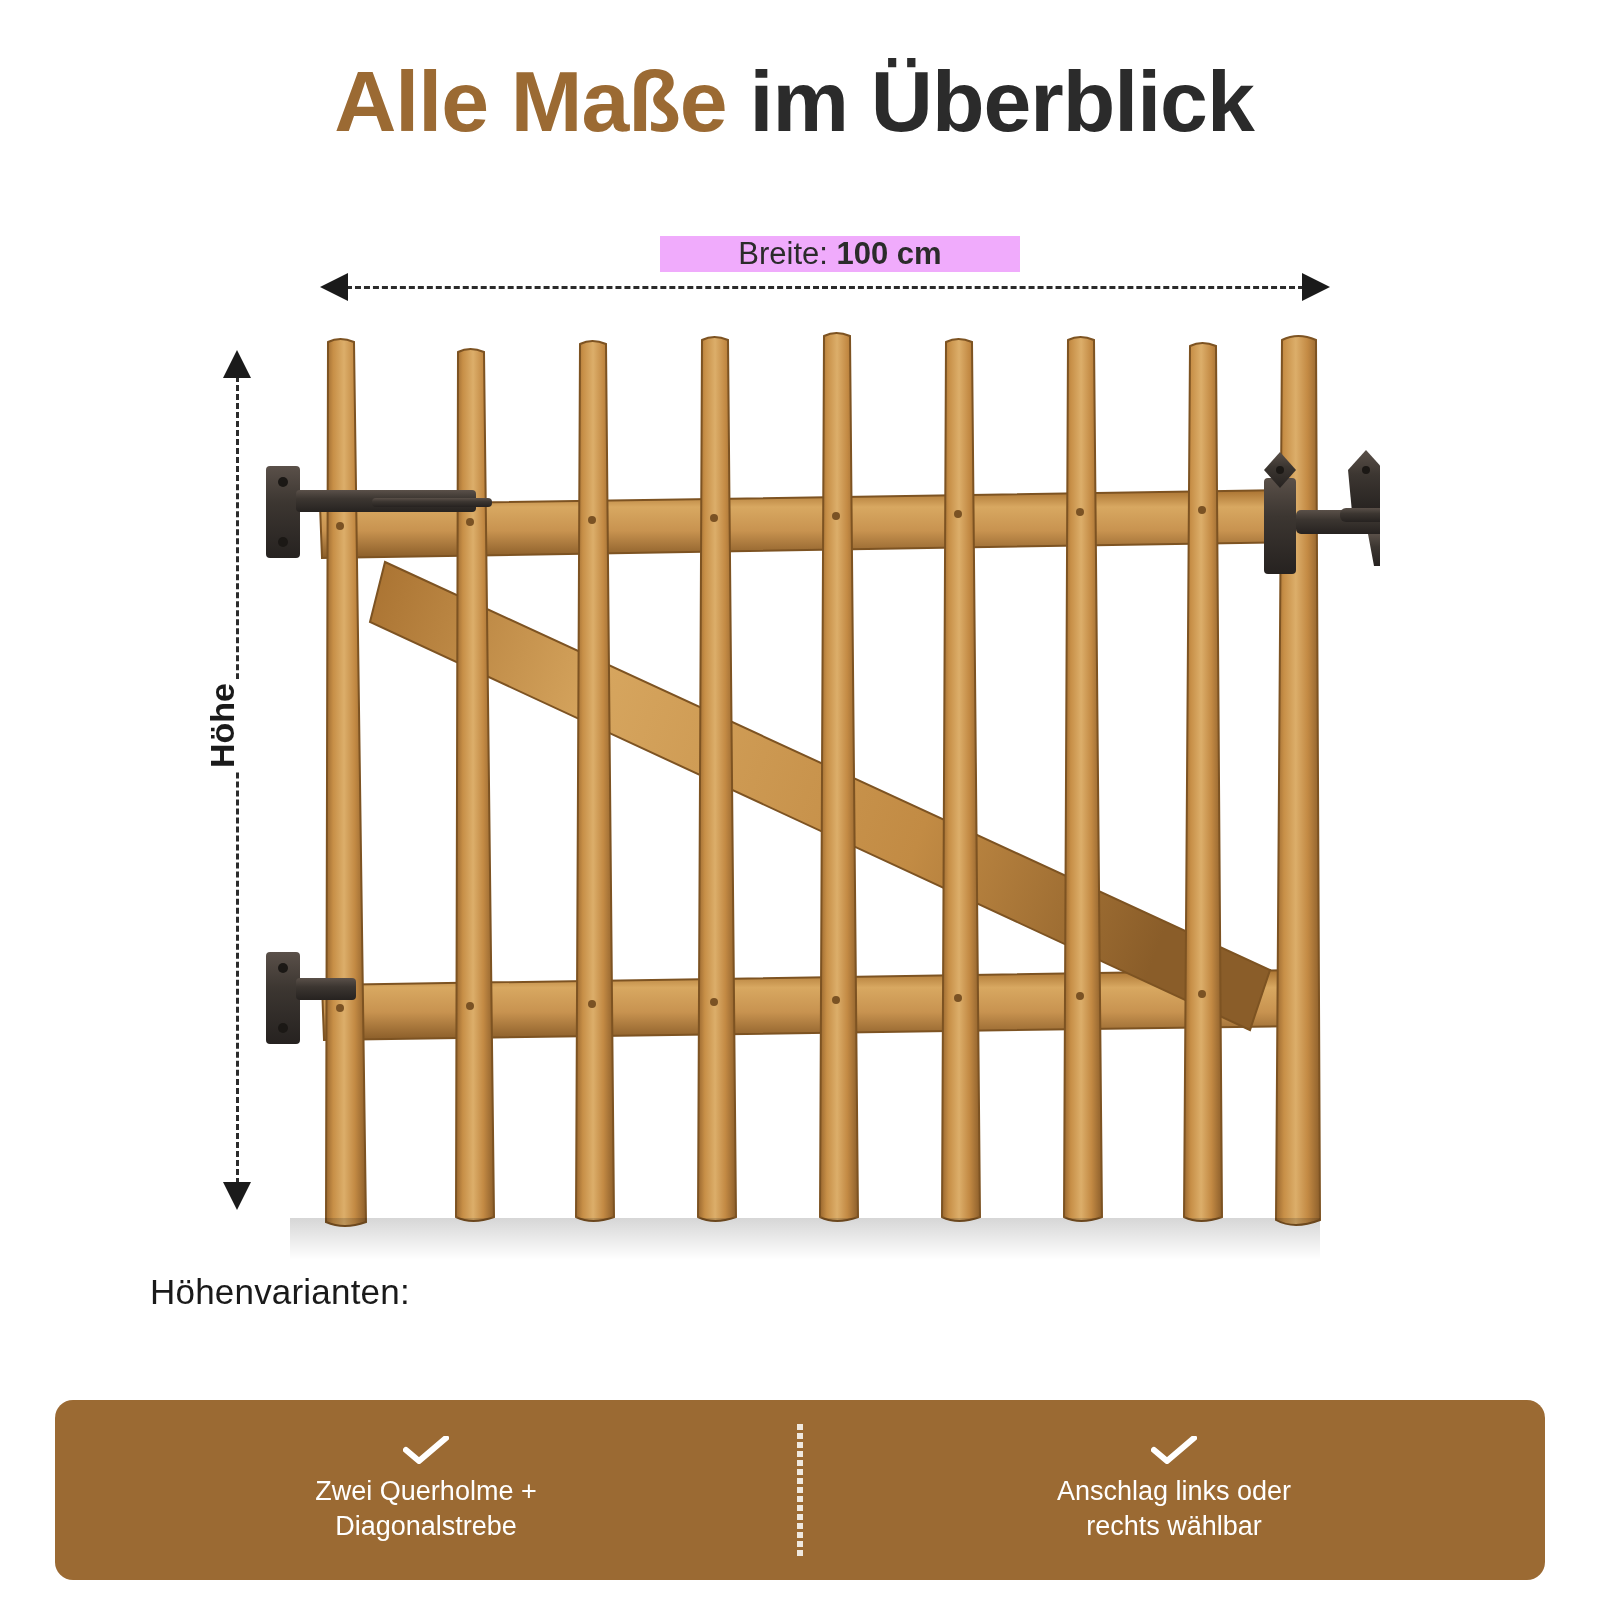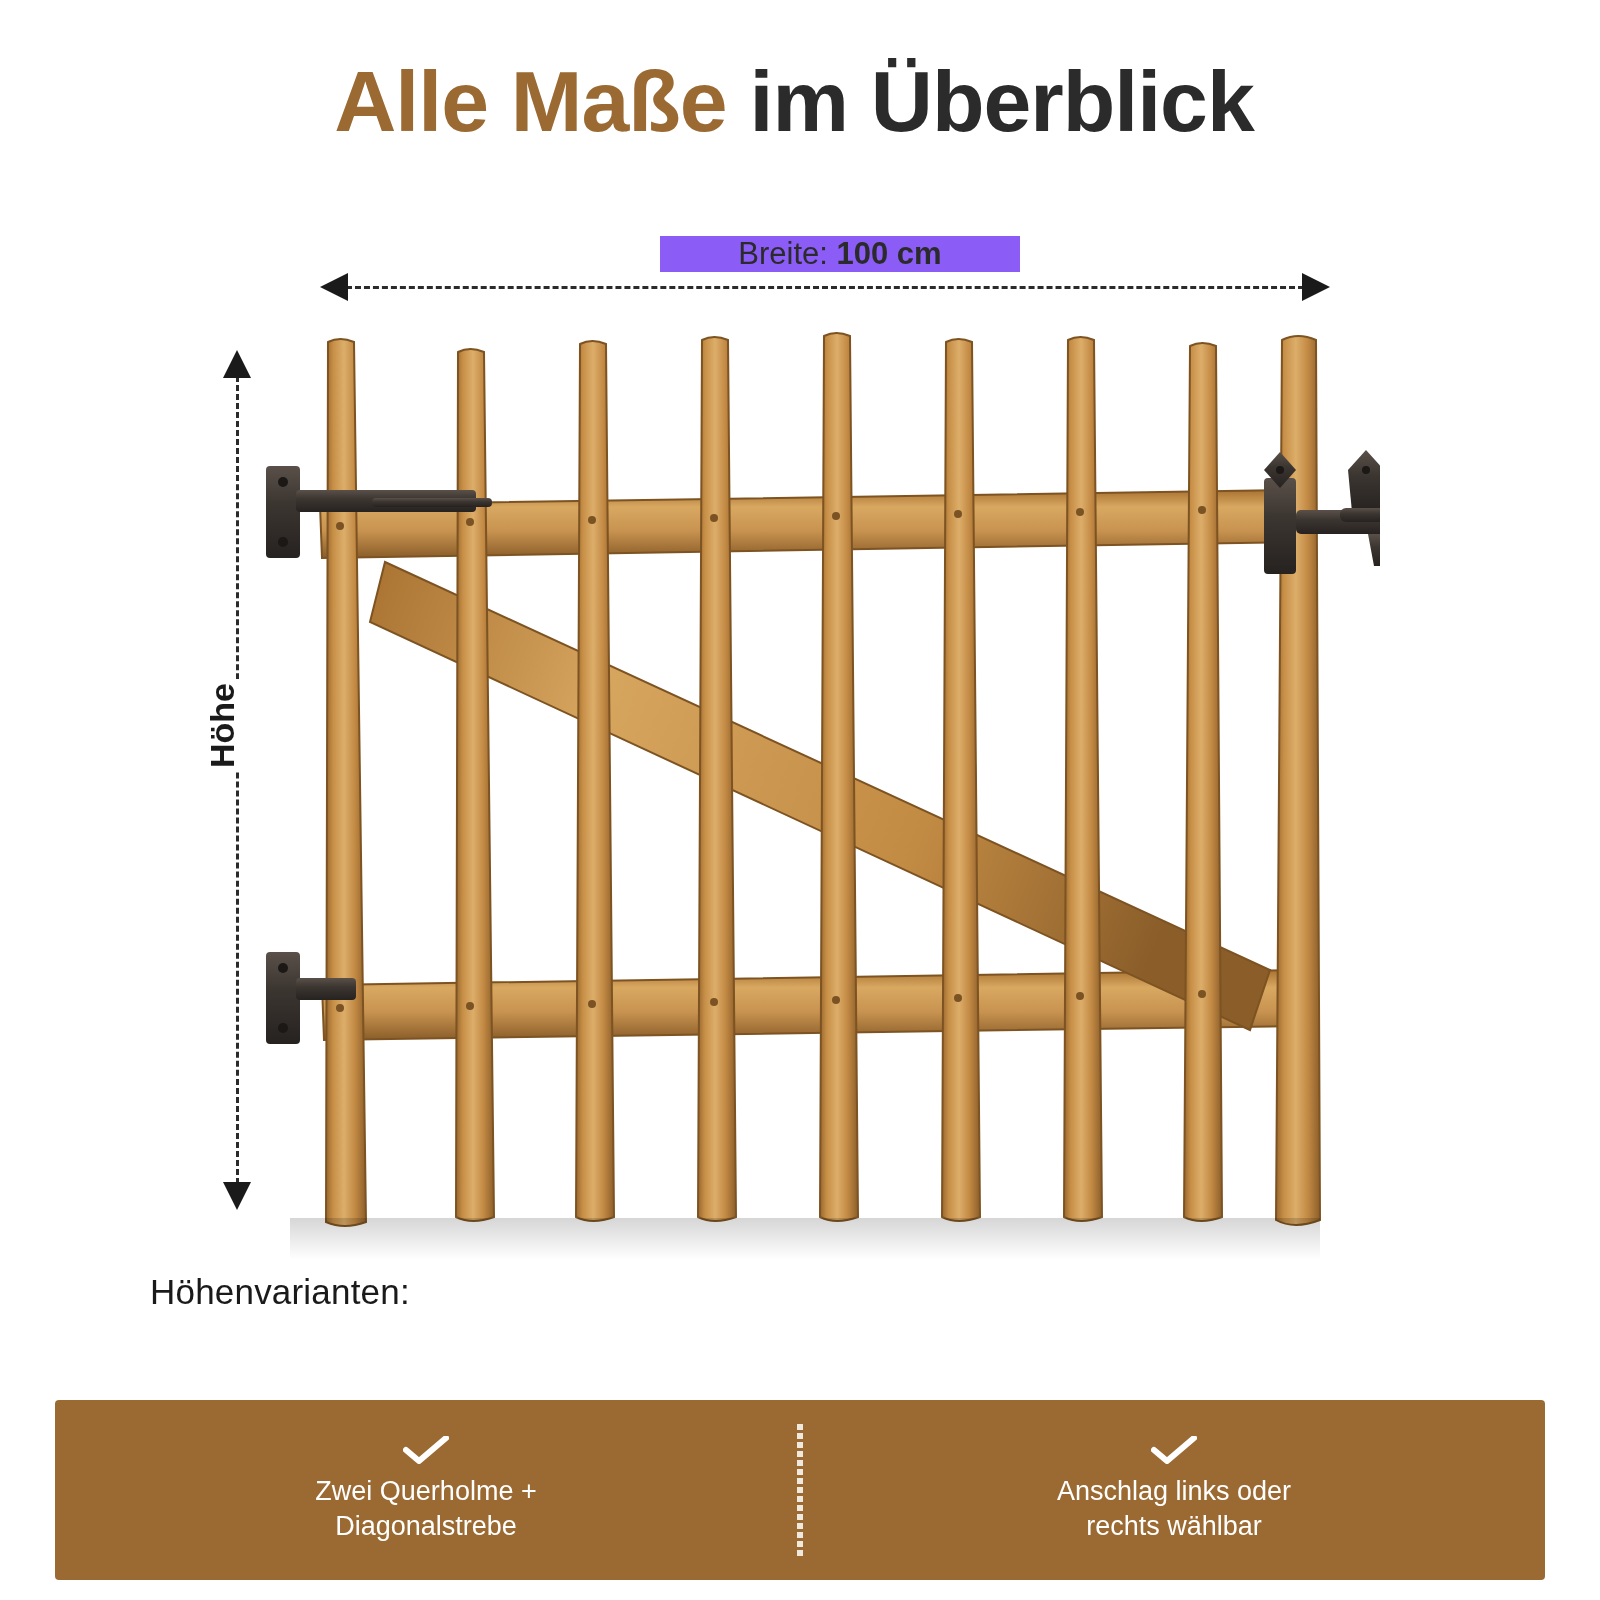--- a/index.html
+++ b/index.html
@@ -34,21 +34,21 @@
 
   
   .width-label {
     position: absolute;
     top: 236px;
     left: 660px;
     width: 340px;
     text-align: center;
     font-size: 31px;
     color: #2b2b2b;
-    background: #8b5cf6;
+    background: #f0abfc;
     padding: 0 10px;
     z-index: 4;
   }
   .width-label b { font-weight: 700; }
 
   .width-line {
     position: absolute;
     top: 286px;
     left: 320px;
     width: 1010px;
@@ -141,21 +141,21 @@
   }
 
   
   .features {
     position: absolute;
     left: 55px;
     top: 1400px;
     width: 1490px;
     height: 180px;
     background: #9b6a33;
-    border-radius: 4px;
+    border-radius: 18px;
     display: flex;
     align-items: center;
   }
   .feature {
     flex: 1 1 0;
     text-align: center;
     color: #ffffff;
     padding: 0 12px;
     position: relative;
   }

